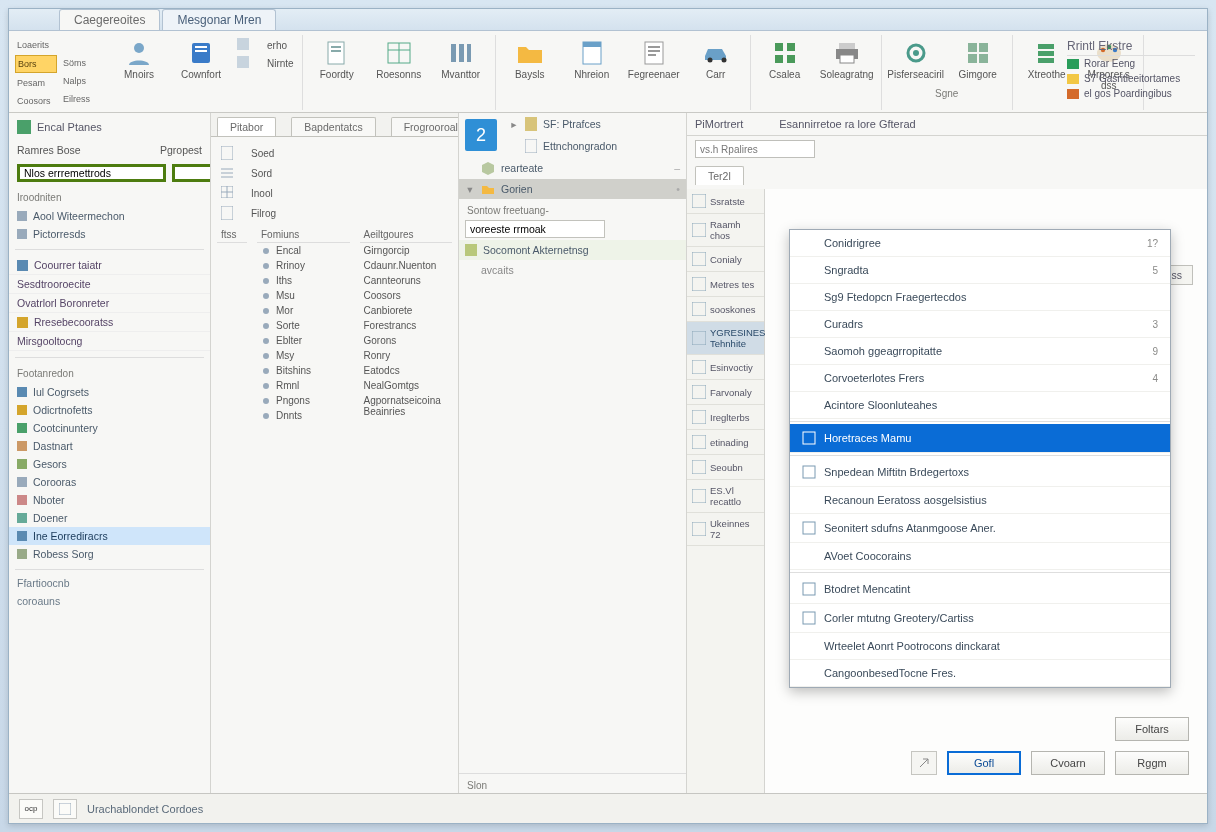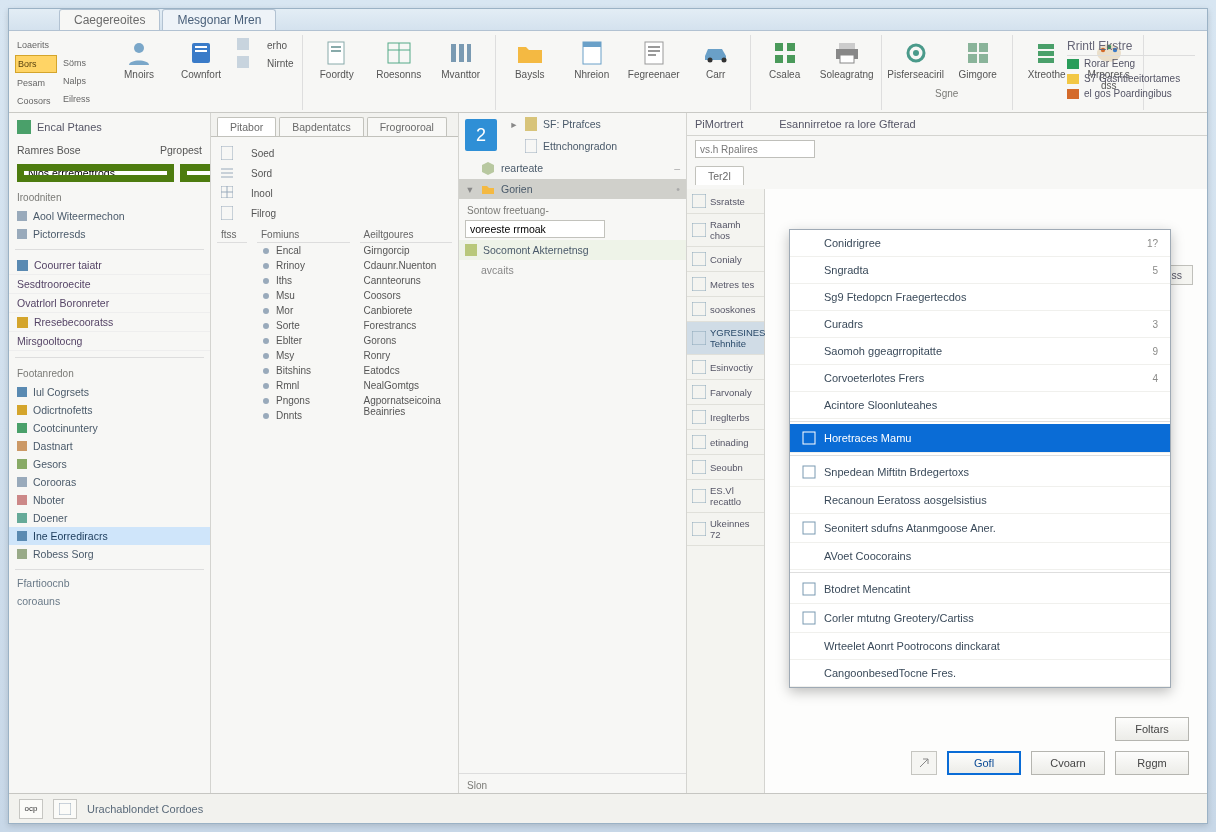--- a/index.html
+++ b/index.html
@@ -22,26 +22,26 @@
   .leftgutter .cell { font-size: 9px; color: #666; padding: 3px 2px; }
   .leftgutter .cell.hot { background: #ffd465; border: 1px solid #d4a52c; color:#5a430f; }
   
   .content { flex: 1; display: flex; overflow: hidden; }
   .col { border-right: 1px solid #d4d4d0; display: flex; flex-direction: column; overflow: hidden; }
   .col.c1 { width: 202px; background:#f7f7f5; }
   .col.c2 { width: 248px; }
   .col.c3 { width: 228px; }
   .col.c4 { flex: 1; }
   
-  .subtabs { height: 24px; display: flex; align-items: flex-end; border-bottom: 1px solid #c2c2bc; padding-left: 6px; gap: 4px; background:#f2f2ef; }
+  .subtabs { height: 24px; display: flex; align-items: flex-end; border-bottom: 1px solid #c2c2bc; padding-left: 6px; gap: 16px; background:#f2f2ef; }
   .subtab { padding: 3px 12px; border: 1px solid #c2c2bc; border-bottom: none; background: #f8f8f6; color:#6a6a6a; font-size: 10.5px; border-radius:2px 2px 0 0; margin-right:-1px; }
   .subtab.active { background: #ffffff; }
   .field-row { display:flex; align-items:center; gap:6px; padding: 4px 8px; }
   .field-row label { font-size: 10.5px; color:#555; width: 68px; }
-  .field-row input { flex:1; height:18px; border:7px solid #4d7c0f; background:#fff; font-size:10.5px; padding:0 4px; }
+  .field-row input { flex:1; height:18px; border:3px solid #4d7c0f; background:#fff; font-size:10.5px; padding:0 4px; }
   
   .simple-list { padding: 2px 0; }
   .simple-item { display:flex; align-items:center; gap:6px; padding:3px 8px; font-size:10.5px; color:#4a5a6a; cursor:pointer; }
   .simple-item.sel { background:#cfe5fa; color:#1a3a5a; }
   .simple-item .dot { width:10px; height:10px; }
   .cat-item { padding:3px 8px; font-size:10.5px; color:#546; border-bottom:1px solid #eee; cursor:pointer; display:flex; align-items:center; gap:6px; }
   .cat-item .sq { width:11px; height:11px; }
   
   .tree-row { display:flex; align-items:center; gap:6px; padding:4px 6px; font-size:10.5px; color:#4a5a6a; cursor:pointer; }
   .tree-row.selected { background:#d0d0cb; }

